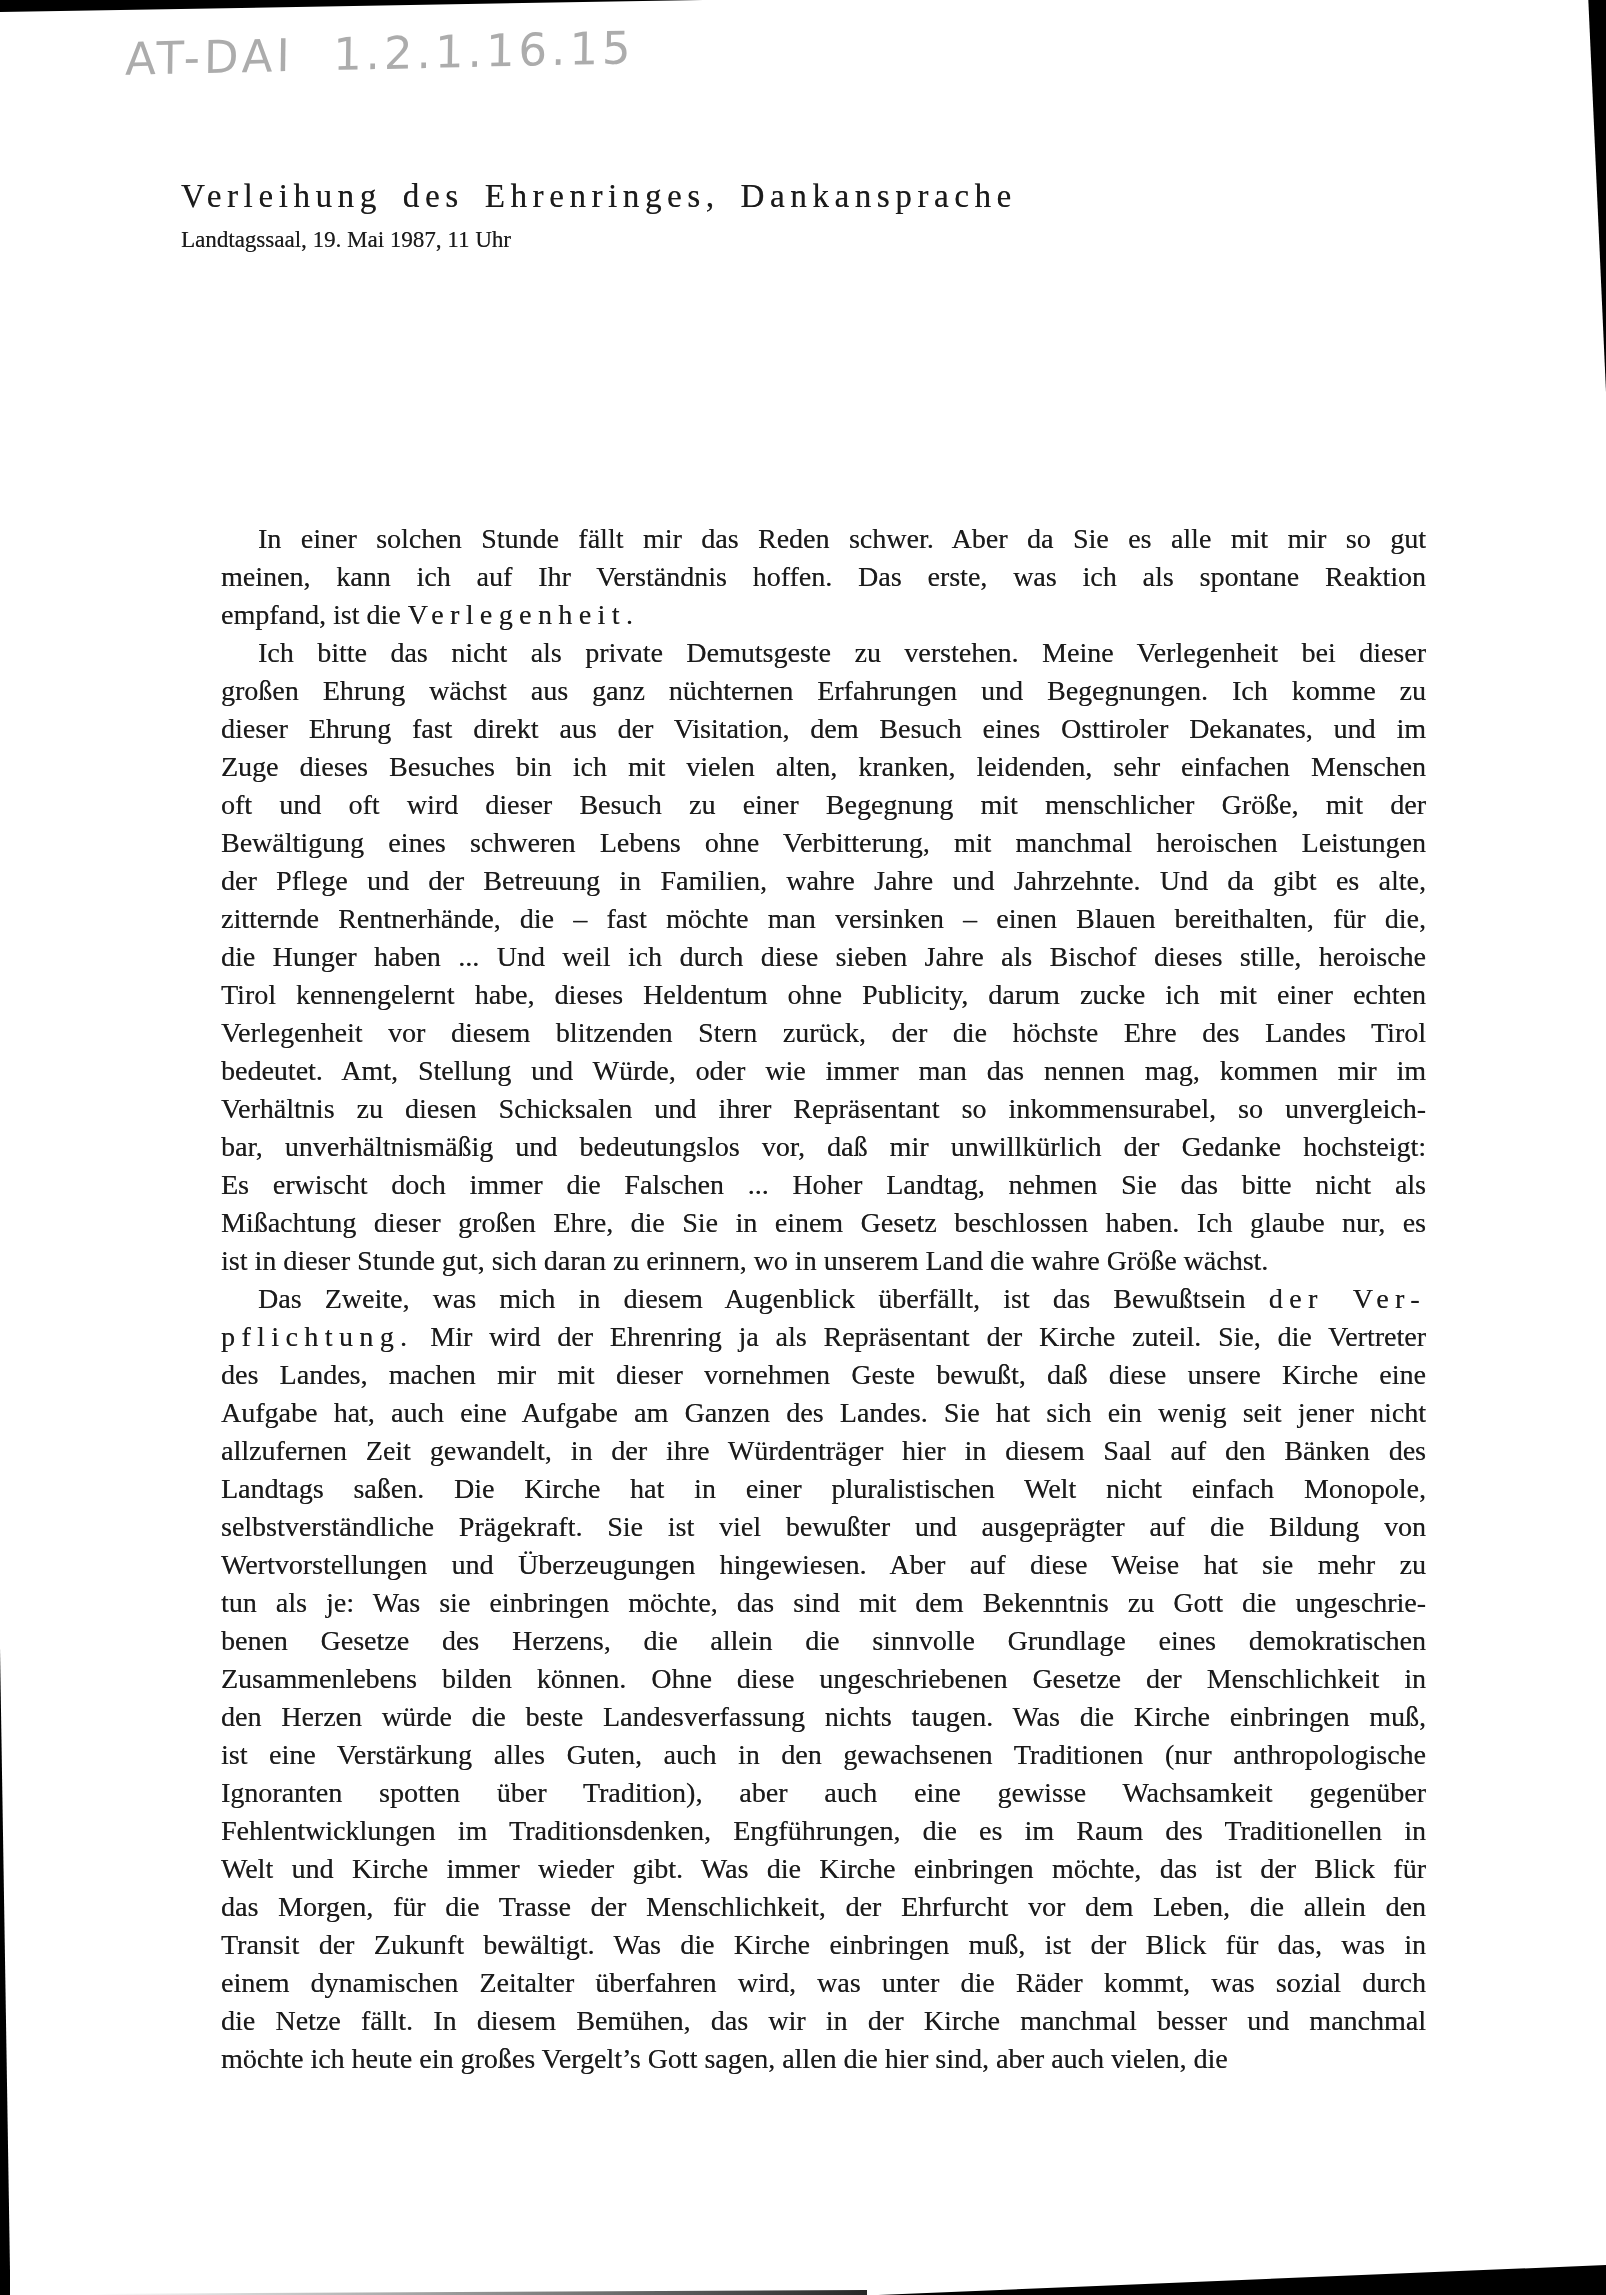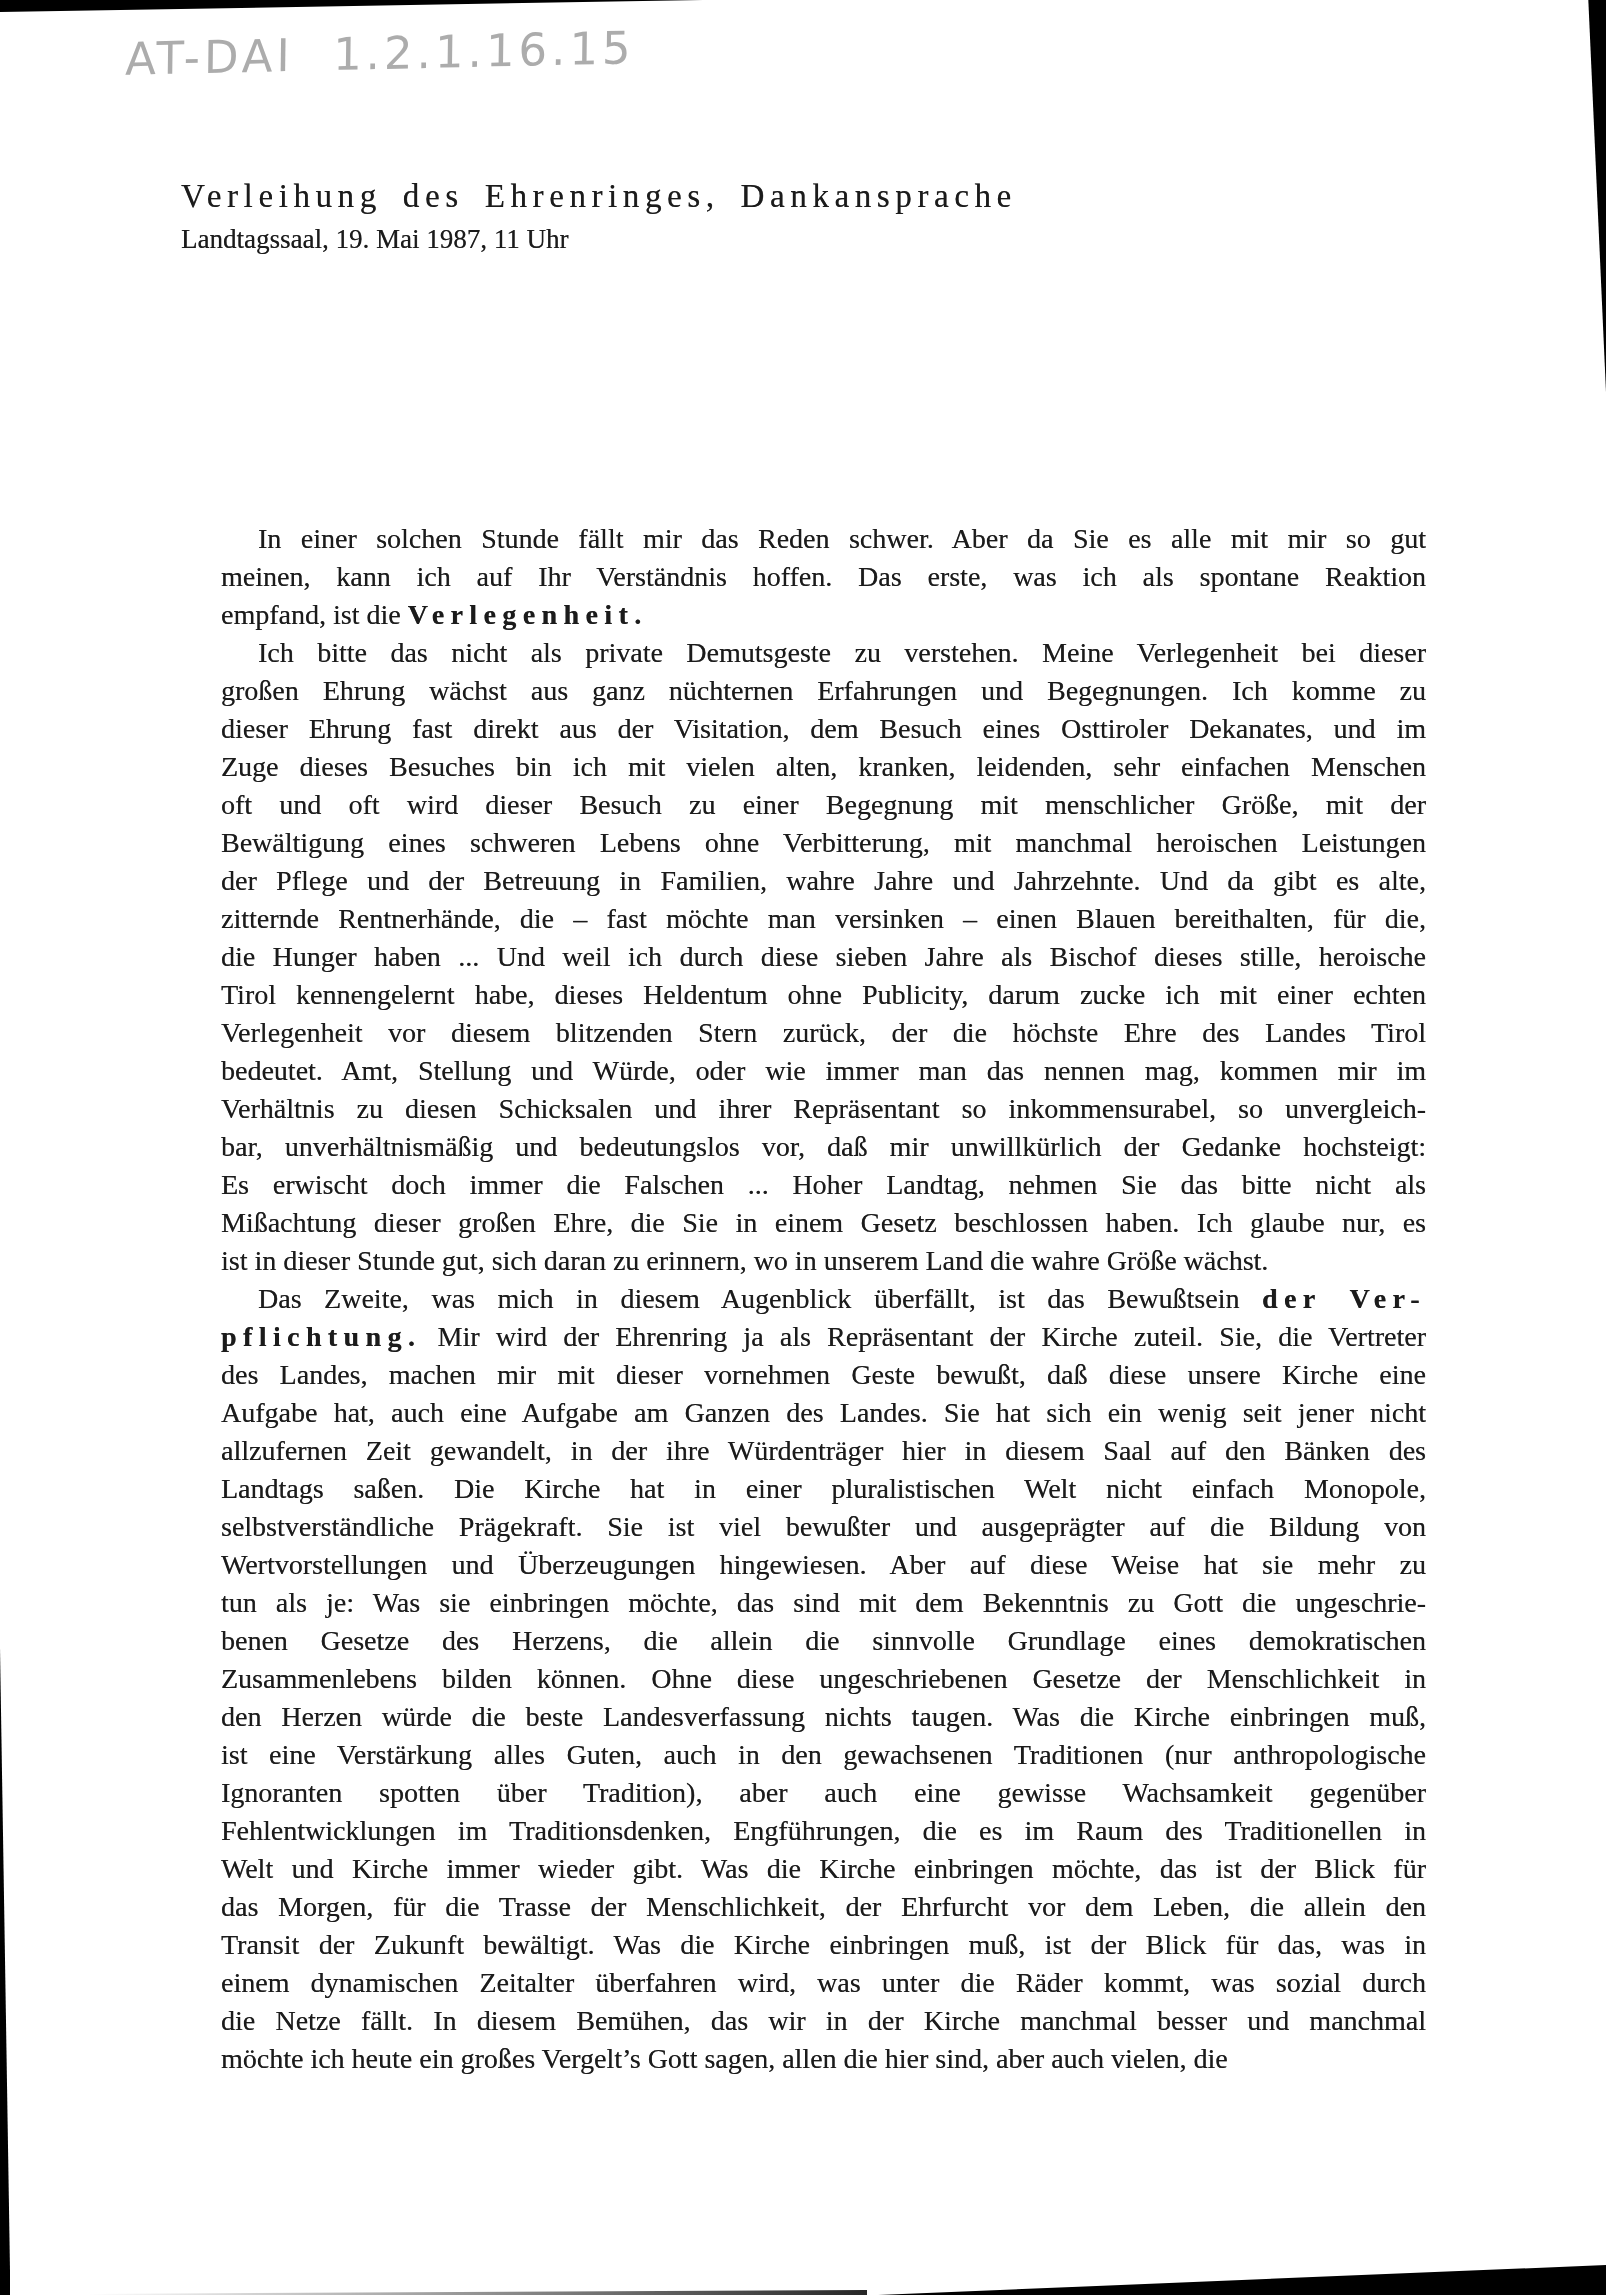--- a/index.html
+++ b/index.html
@@ -22,31 +22,31 @@
 
   .annotation{
     position:absolute;left:125px;top:27px;
     font-family:"DejaVu Sans", sans-serif;
     font-size:45px;color:#989898;letter-spacing:4px;word-spacing:21px;
     transform:rotate(-1.3deg) skewX(-2deg);opacity:.8;white-space:nowrap;
   }
   .inked{text-shadow:0.2px 0.2px 0.5px rgba(25,25,25,0.65);}
   .title-block{position:absolute;left:181px;top:175px;}
   .title-l1{font-size:33px;line-height:43px;letter-spacing:5.6px;word-spacing:7.2px;white-space:nowrap;}
-  .title-l2{font-size:27px;line-height:43px;white-space:nowrap;}
+  .title-l2{font-size:23px;line-height:43px;white-space:nowrap;}
   .salutation{position:absolute;left:181px;top:329px;width:1285px;font-size:29px;}
   .salutation div{line-height:39px;white-space:nowrap;}
   .body-text{position:absolute;left:181px;top:520px;width:1245px;font-size:28px;}
   .line{
     height:38px;line-height:38px;overflow:hidden;
     text-align:justify;text-align-last:justify;margin-left:40px;
   }
   .line.end{text-align-last:left;}
   .line.first{text-indent:37px;}
-  .sp{letter-spacing:6.4px;font-weight:bold;}
+  .sp{letter-spacing:6.4px;}
 </style>
 </head>
 <body>
 
 <div class="page">
 
   <div class="art art-top"></div>
   <div class="art art-right"></div>
   <div class="art art-left"></div>
   <div class="art art-bottom-line"></div>

